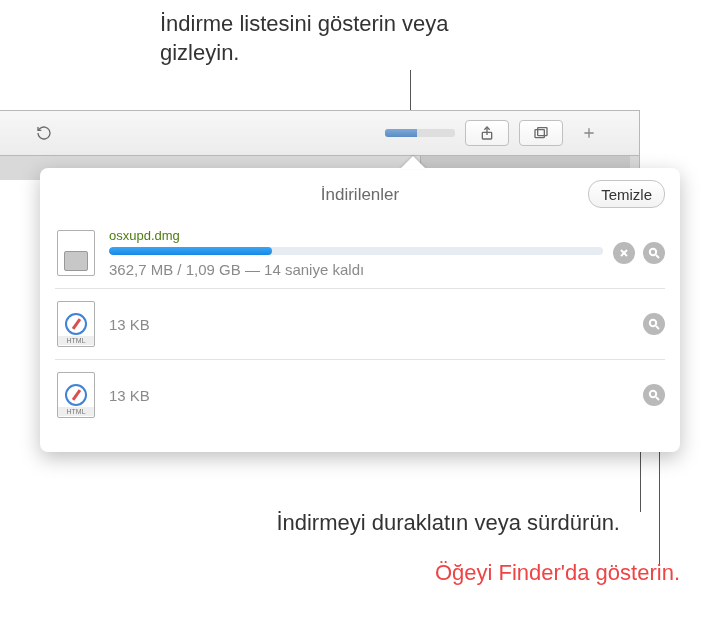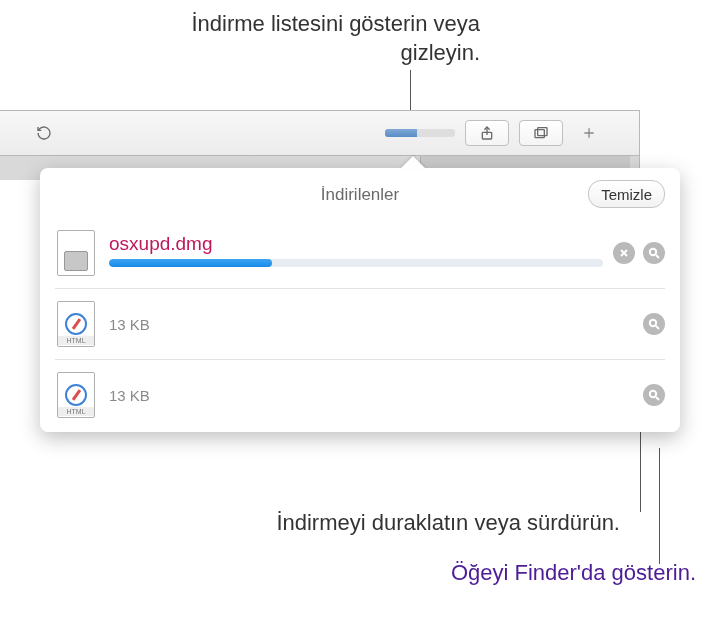--- a/index.html
+++ b/index.html
@@ -8,21 +8,21 @@
       height: 620px;
       font-family: -apple-system, "Helvetica Neue", Helvetica, Arial, sans-serif;
       background: #fff;
       position: relative;
       overflow: hidden;
     }
     .callout {
       position: absolute;
       font-size: 22px;
       color: #333;
-      text-align: right;
+      text-align: left;
       line-height: 1.3;
     }
     .callout-top {
       top: 10px;
       left: 160px;
       width: 320px;
     }
     .callout-line-top {
       position: absolute;
       top: 70px;
@@ -89,21 +89,21 @@
       z-index: 11;
     }
     .popover {
       position: absolute;
       top: 168px;
       left: 40px;
       width: 640px;
       background: #fff;
       border-radius: 8px;
       box-shadow: 0 6px 20px rgba(0,0,0,0.25);
-      padding: 12px 15px 2px 15px;
+      padding: 12px 15px 22px 15px;
       z-index: 10;
     }
     .popover-header {
       display: flex;
       align-items: center;
       justify-content: center;
       position: relative;
       height: 30px;
       margin-bottom: 8px;
     }
@@ -193,22 +193,22 @@
       text-align: center;
       color: #777;
       background: #eee;
       padding: 1px 0;
     }
     .file-body {
       flex: 1;
       min-width: 0;
     }
     .file-name {
-      font-size: 19px;
-      color: #be185d;
+      font-size: 13px;
+      color: #4d7c0f;
       margin-bottom: 3px;
     }
     .progress-bar {
       width: 100%;
       height: 8px;
       background: #e6ecf2;
       border-radius: 4px;
       margin: 4px 0 6px 0;
       overflow: hidden;
     }
@@ -242,24 +242,24 @@
     .callout-mid {
       position: absolute;
       top: 510px;
       right: 90px;
       font-size: 22px;
       color: #333;
     }
     .callout-bottom {
       position: absolute;
       top: 560px;
-      right: 14px;
+      right: 30px;
       text-align: right;
       font-size: 22px;
-      color: #4c1d95;
+      color: #ef4444;
     }
     .line-mid {
       position: absolute;
       top: 286px;
       left: 640px;
       width: 1px;
       height: 226px;
       background: #555;
     }
     .line-bottom {
@@ -340,20 +340,21 @@
 
     <div class="download-row">
       <div class="file-icon">
         <div class="dmg-icon"></div>
       </div>
       <div class="file-body">
         <div class="file-name">osxupd.dmg</div>
         <div class="progress-bar">
           <div class="pfill" style="width:33%"></div>
         </div>
+        <div class="file-sub">362,7 MB / 1,09 GB — 14 saniye kaldı</div>
       </div>
       <div class="row-actions">
         <div class="circle-btn">
           <svg viewBox="0 0 12 12" stroke="#fff" stroke-width="2">
               <path d="M3 3l6 6M9 3l-6 6"></path>
             </svg>
         </div>
         <div class="circle-btn">
           <svg viewBox="0 0 12 12" fill="none" stroke="#fff" stroke-width="2">
               <circle cx="5" cy="5" r="3.2"></circle>

